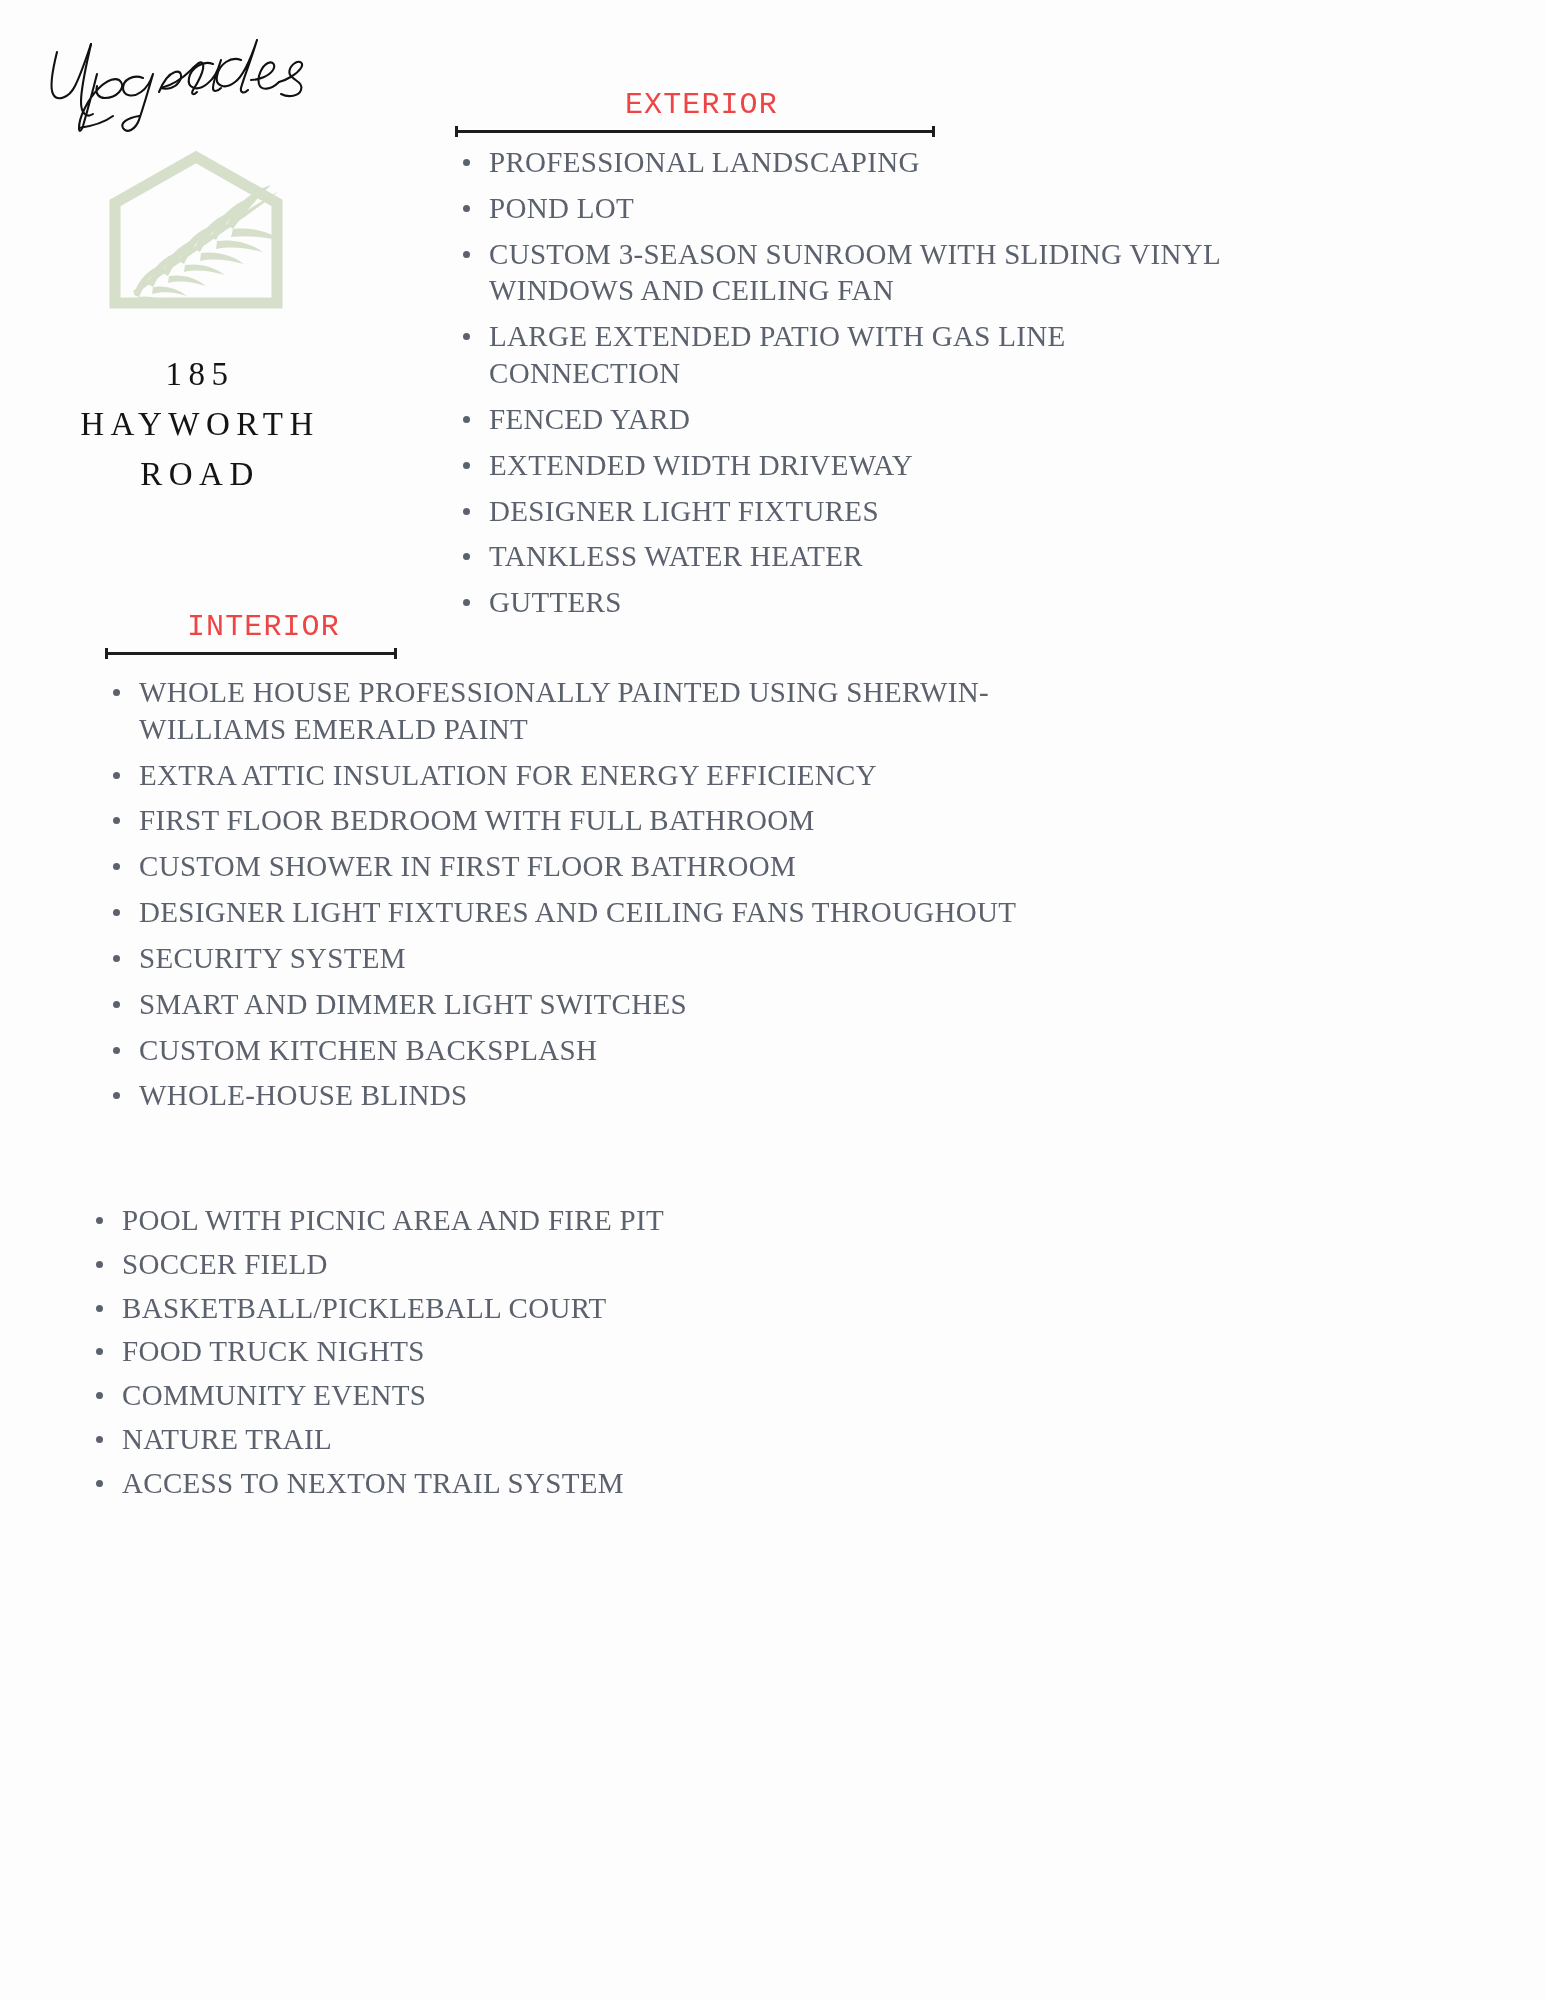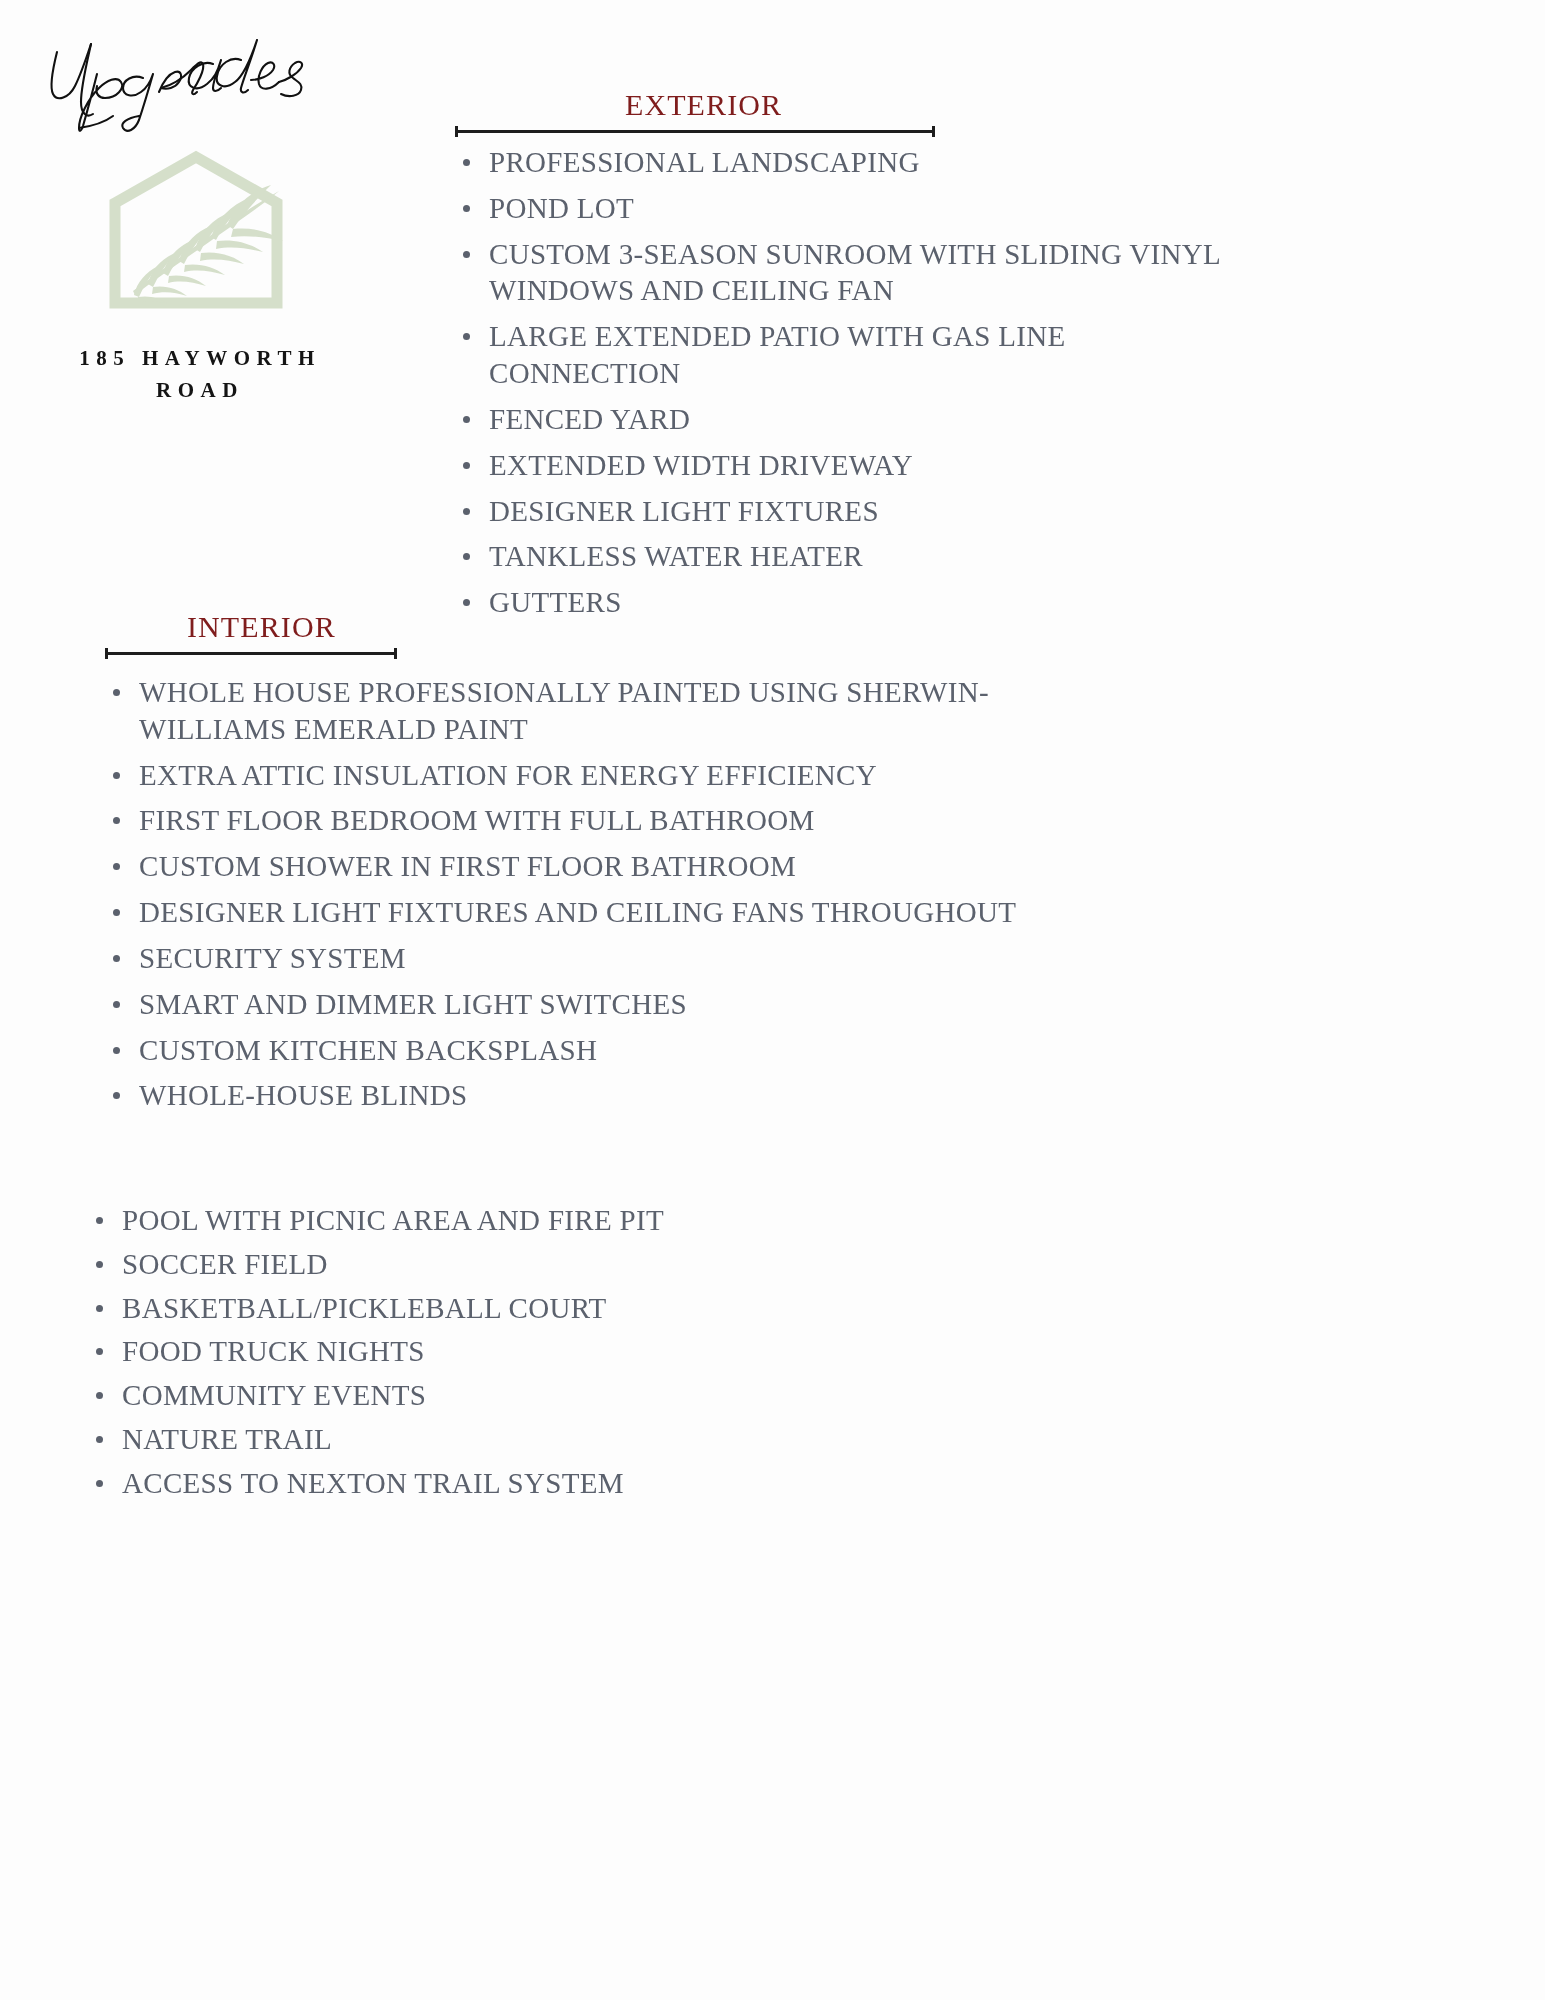--- a/index.html
+++ b/index.html
@@ -35,46 +35,46 @@
     margin: 0 auto;
     display: block;
   }
   .logo-mark {
     width: 215px;
     height: 180px;
     display: block;
     margin: 6px auto 0 auto;
   }
   .address-line {
-    margin-top: 22px;
-    font-size: 21px;
+    margin-top: 28px;
+    font-size: 33px;
     letter-spacing: 6.5px;
     color: #141414;
     line-height: 1.52;
-    font-weight: 700;
+    font-weight: 400;
     padding: 0 40px;
     text-transform: uppercase;
   }
 
   
   .section {
     position: absolute;
   }
   .section-head {
     position: relative;
     height: 58px;
   }
   .section-title {
     position: absolute;
     bottom: 14px;
     font-size: 30px;
     letter-spacing: 1.1px;
-    color: #7f1d1d;
+    color: #ef4444;
     white-space: nowrap;
-    font-family: Liberation Serif, serif;
+    font-family: Liberation Mono, monospace;
   }
   .rule {
     position: absolute;
     bottom: 0;
     left: 0;
     height: 10px;
   }
   .rule .bar {
     position: absolute;
     left: 0;

